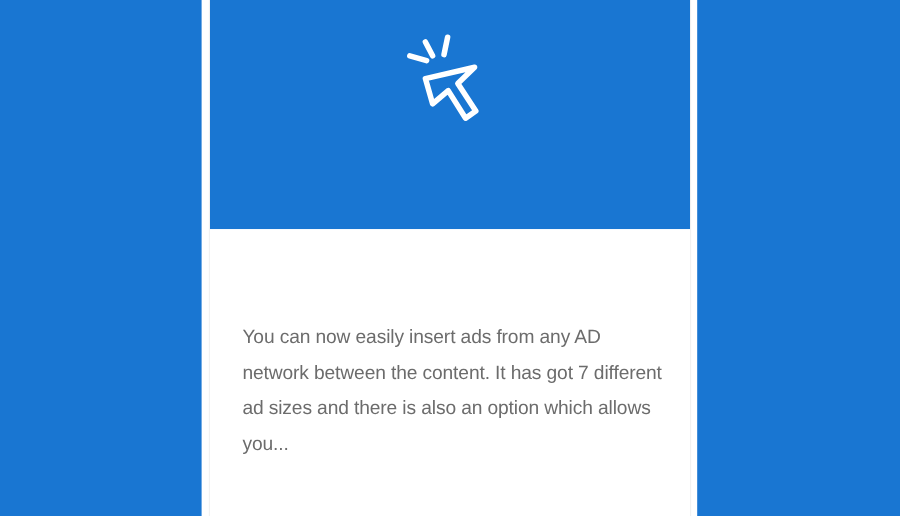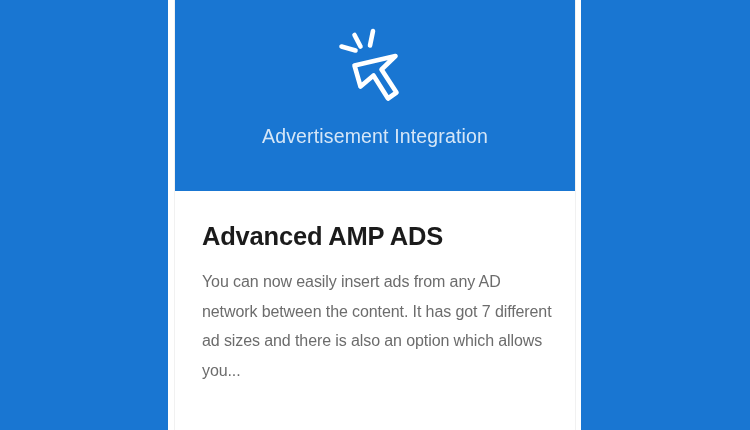--- a/index.html
+++ b/index.html
@@ -144,23 +144,21 @@
         <svg viewBox="0 0 92 92" xmlns="http://www.w3.org/2000/svg" aria-hidden="true">
           <g fill="none" stroke="#ffffff" stroke-width="4.6" stroke-linecap="round" stroke-linejoin="round">
             <line x1="12.5" y1="20.5" x2="26.5" y2="24.5"></line>
             <line x1="25.5" y1="9.0" x2="31.5" y2="20.5"></line>
             <line x1="44.0" y1="5.0" x2="41.0" y2="19.5"></line>
             <path d="M 25.5 39.5 L 66.5 30.0 L 52.5 43.5 L 67.5 66.5 L 59.0 72.5 L 44.5 49.5 L 31.5 60.5 Z"></path>
           </g>
         </svg>
       </span>
 
-      <div class="header-label">Advertisement Integration</div>
     </div>
 
     <div class="card-body">
-      <h2 class="card-title">Advanced AMP ADS</h2>
       <p class="card-text">You can now easily insert ads from any AD network between the content. It has got 7 different ad sizes and there is also an option which allows you...</p>
     </div>
 
   </div>
 
 </div>
 
 </body></html>

